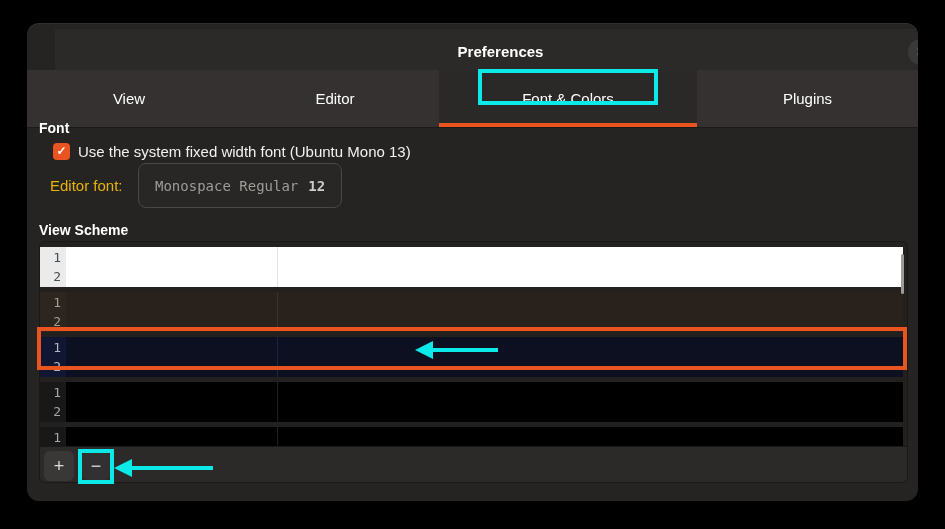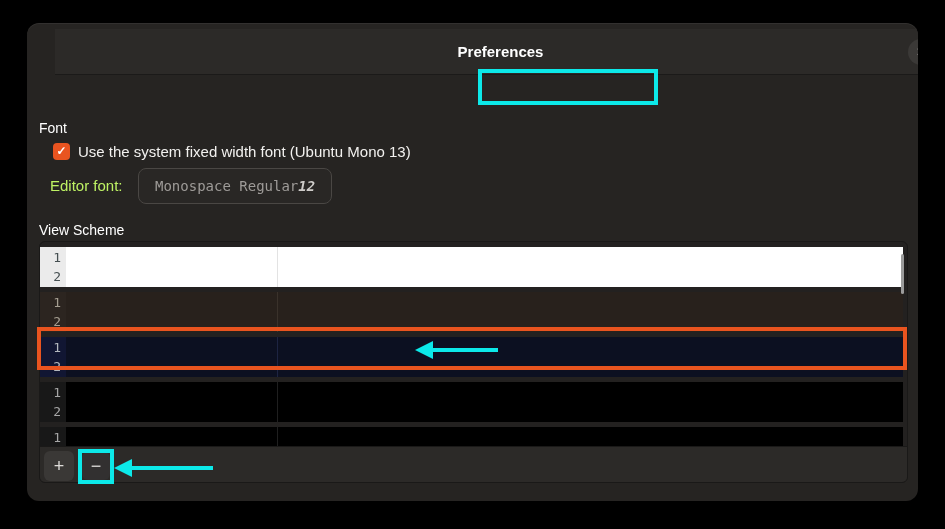--- a/index.html
+++ b/index.html
@@ -25,39 +25,39 @@
             background:#343130; border-bottom:1px solid #1b1a19; display:flex; }
   .tab { height:100%; display:flex; align-items:center; justify-content:center;
          color:#ffffff; font-size:15px; position:relative; cursor:pointer; }
   .tab.active { background:#2b2927; }
   .tab-underline { position:absolute; left:0; bottom:0; width:100%; height:4px;
                    background:#e9541f; }
 
   
   .content { position:absolute; left:0; top:106px; width:100%; bottom:0; }
   .section-heading { position:absolute; left:12px; color:#ffffff;
-                     font-weight:normal; font-size:14px; }
+                     font-weight:bold; font-size:14px; }
   #font-heading { top:-9px; }
   #scheme-heading { top:93px; }
 
   .checkbox-row { position:absolute; left:26px; top:13px; height:18px;
                   display:flex; align-items:center; cursor:pointer; }
   .checkbox { width:17px; height:17px; border-radius:4px; background:#e95420;
               display:flex; align-items:center; justify-content:center;
               color:#fff; font-size:12px; font-weight:bold; }
   .checkbox-label { margin-left:8px; color:#f2f1ef; font-size:15px; }
 
   .editor-font-row { position:absolute; left:23px; top:41px; height:31px;
                      display:flex; align-items:center; }
-  .editor-font-label { color:#bef264; font-size:15px; width:88px; }
-  .font-button { height:36px; padding:0 16px; display:flex; align-items:center;
+  .editor-font-label { color:#eab308; font-size:15px; width:88px; }
+  .font-button { height:45px; padding:0 16px; display:flex; align-items:center;
                  background:#292725; border:1px solid #4a4744; border-radius:8px;
                  font-family:"DejaVu Sans Mono", monospace; font-size:14px;
                  color:#9e9b98; cursor:pointer; }
-  .font-button .size { font-weight:bold; color:#cfcdca;font-style:italic; }
+  .font-button .size { margin-left:10px; font-weight:bold; color:#cfcdca; }
 
   
   .list-frame { position:absolute; left:12px; top:112px; width:869px; height:242px;
                 border:1px solid #1a1918; border-radius:6px; overflow:hidden;
                 background:#232120; }
   .rows-area { position:absolute; left:0; top:0; width:100%; height:204px;
                overflow:hidden; }
   .scheme-row { position:absolute; left:0; width:863px; height:40px;
                 display:flex; cursor:pointer; overflow:hidden;
                 font-family:"DejaVu Sans Mono", monospace; font-size:13px;
@@ -94,20 +94,35 @@
 <div class="stage">
   <div class="dialog">
 
     <div class="titlebar">
       <div class="title">Preferences</div>
       <div class="close-btn">
         <span>✕</span>
       </div>
     </div>
 
+    <div class="tabbar">
+      <div class="tab" style="width:204px">
+        <span>View</span>
+      </div>
+      <div class="tab" style="width:208px">
+        <span>Editor</span>
+      </div>
+      <div class="tab active" style="width:258px">
+        <span>Font &amp; Colors</span>
+        <div class="tab-underline"></div>
+      </div>
+      <div class="tab" style="width:221px">
+        <span>Plugins</span>
+      </div>
+    </div>
 
     <div class="content">
       <div class="section-heading" id="font-heading">Font</div>
 
       <div class="checkbox-row">
         <div class="checkbox">
           <span>✓</span>
         </div>
         <div class="checkbox-label">Use the system fixed width font (Ubuntu Mono 13)</div>
       </div>

